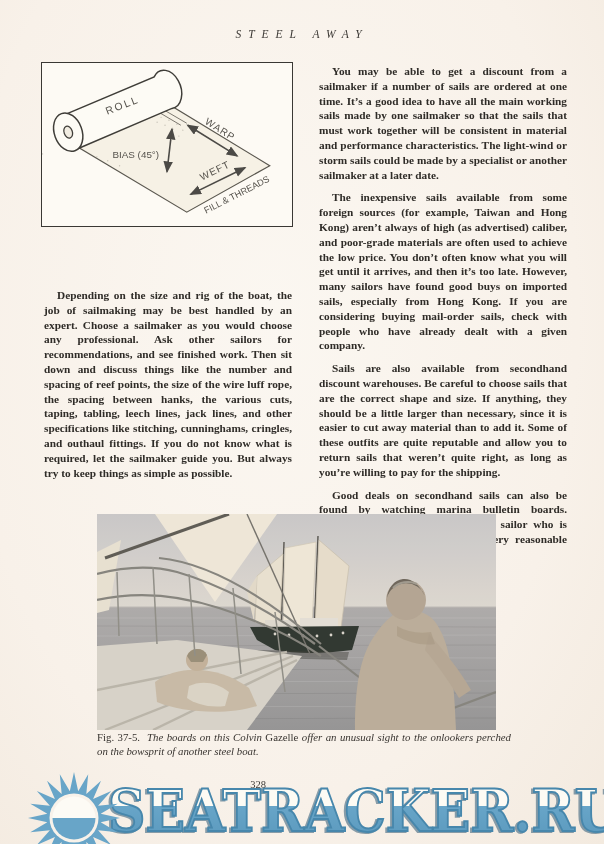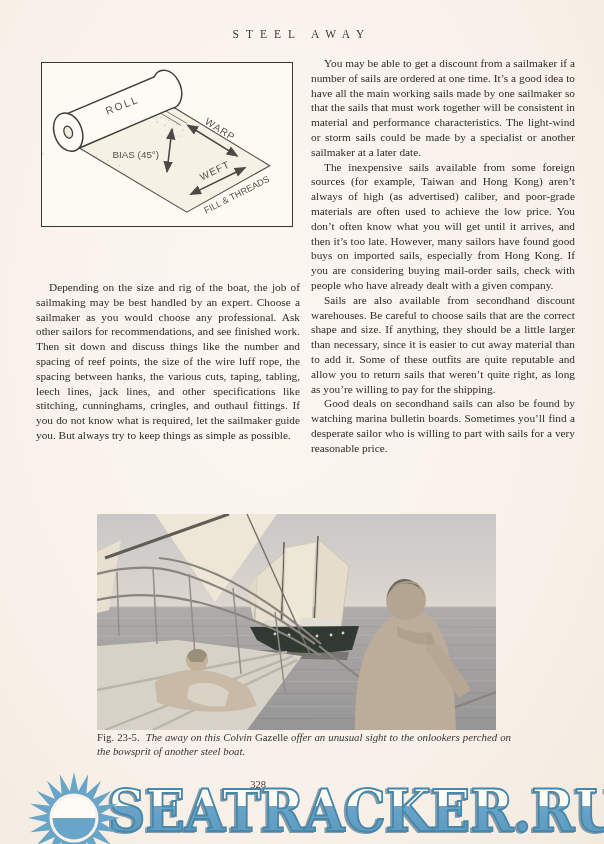--- a/index.html
+++ b/index.html
@@ -3,41 +3,41 @@
 <meta charset="utf-8">
 <style>
   html,body{margin:0;padding:0;}
   .page{
     position:relative;width:604px;height:844px;overflow:hidden;
     background:radial-gradient(ellipse at 45% 38%, #fbf7f1 0%, #f8f1e9 65%, #f3eadf 100%);
     font-family:"Liberation Serif", serif;color:#2e2b28;
   }
   .header{
     position:absolute;top:28px;left:0;width:604px;text-align:center;
-    font-size:11.5px;letter-spacing:7px;color:#3c3935;
+    font-size:11.5px;letter-spacing:7px;color:#3c3935;font-style:italic;
   }
   .fig1-box{
     position:absolute;left:41px;top:62px;width:252px;height:165px;
     border:1.4px solid #3a3834;background:#fdfaf4;box-sizing:border-box;
   }
   .fig1-box svg{display:block;width:100%;height:100%;}
   .diagram-label{font-family:"Liberation Sans", sans-serif;fill:#55524c;}
   .fig-caption{
     position:absolute;font-size:10.8px;line-height:13.6px;color:#383430;
     text-align:justify;
   }
   .cap1{left:41px;top:233px;width:252px;}
   .cap2{left:97px;top:731px;width:414px;}
   .fig-caption .ital{font-style:italic;}
   .fig-caption .lbl{font-style:normal;}
   .col{
     position:absolute;width:264px;font-size:11.3px;line-height:14.8px;
     text-align:justify;color:#2f2c28;
   }
-  .col p{margin:0;text-indent:13px;}
+  .col p{margin:8px;text-indent:13px;font-weight:bold;}
   .col-left{left:36px;top:280px;}
   .col-right{left:311px;top:56px;}
   .photo{
     position:absolute;left:97px;top:514px;width:399px;height:216px;
     background:#b9b8b9;overflow:hidden;
   }
   .photo svg{display:block;width:100%;height:100%;}
   .page-number{
     position:absolute;left:0;top:779px;width:516px;text-align:center;
     font-size:10.5px;color:#3e3b37;z-index:5;
@@ -212,21 +212,21 @@
         <circle cx="309" cy="86" r="20" fill="#b0a190"></circle>
         <path d="M290,84 A20,20 0 0 1 328,82 C322,70 314,64 306,65 C297,66 291,74 290,84 Z" fill="#665f55"></path>
         <path d="M296,74 C302,68 312,66 320,70" stroke="#9c968b" stroke-width="2" fill="none"></path>
       </g>
 
       <rect x="0" y="0" width="399" height="216" fill="#e6d6bd" opacity="0.08"></rect>
     </svg>
   </div>
 
   <div class="fig-caption cap2">
-    <span class="lbl">Fig. 23-5.</span>&nbsp;&nbsp;<span class="ital">The away on this Colvin</span>
+    <span class="lbl">Fig. 37-5.</span>&nbsp;&nbsp;<span class="ital">The boards on this Colvin</span>
     <span class="lbl">Gazelle</span>
     <span class="ital">offer an unusual sight to the onlookers perched on the bowsprit of another steel boat.</span>
   </div>
 
   <div class="page-number">328</div>
 
   <div class="watermark">
     <svg viewBox="0 0 604 70">
       <defs>
         <linearGradient id="wmg" gradientUnits="userSpaceOnUse" x1="0" y1="10" x2="0" y2="58">

